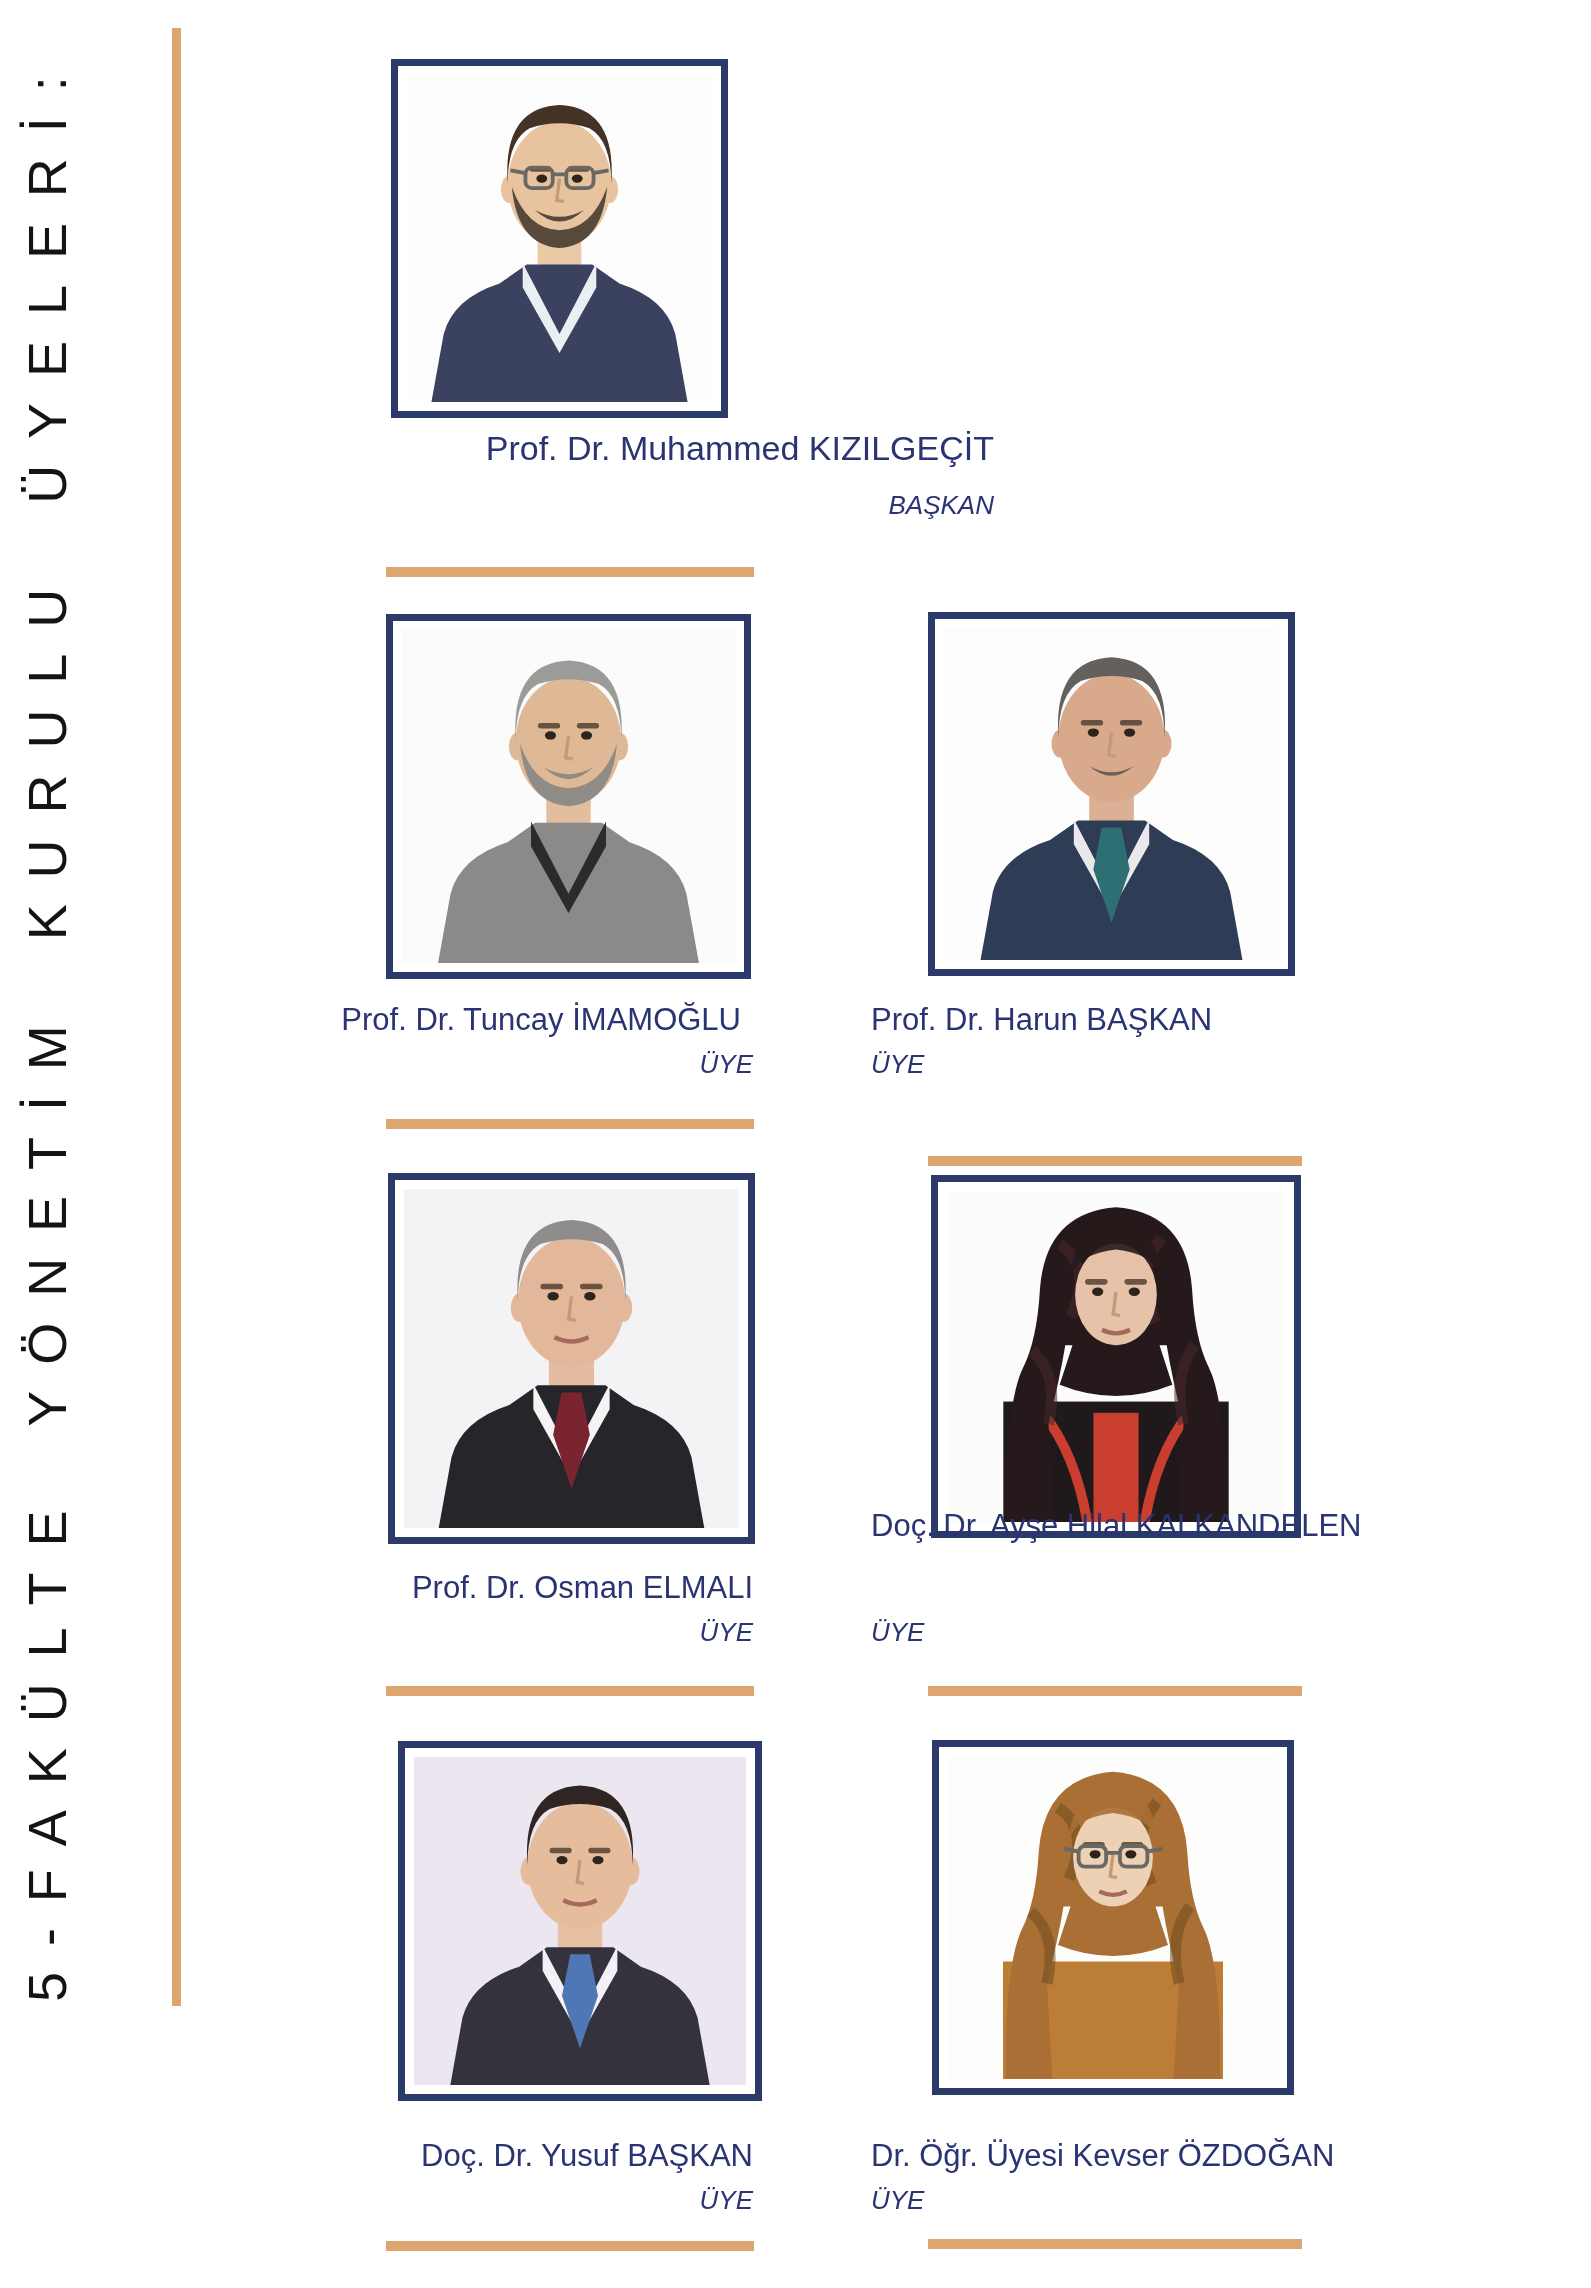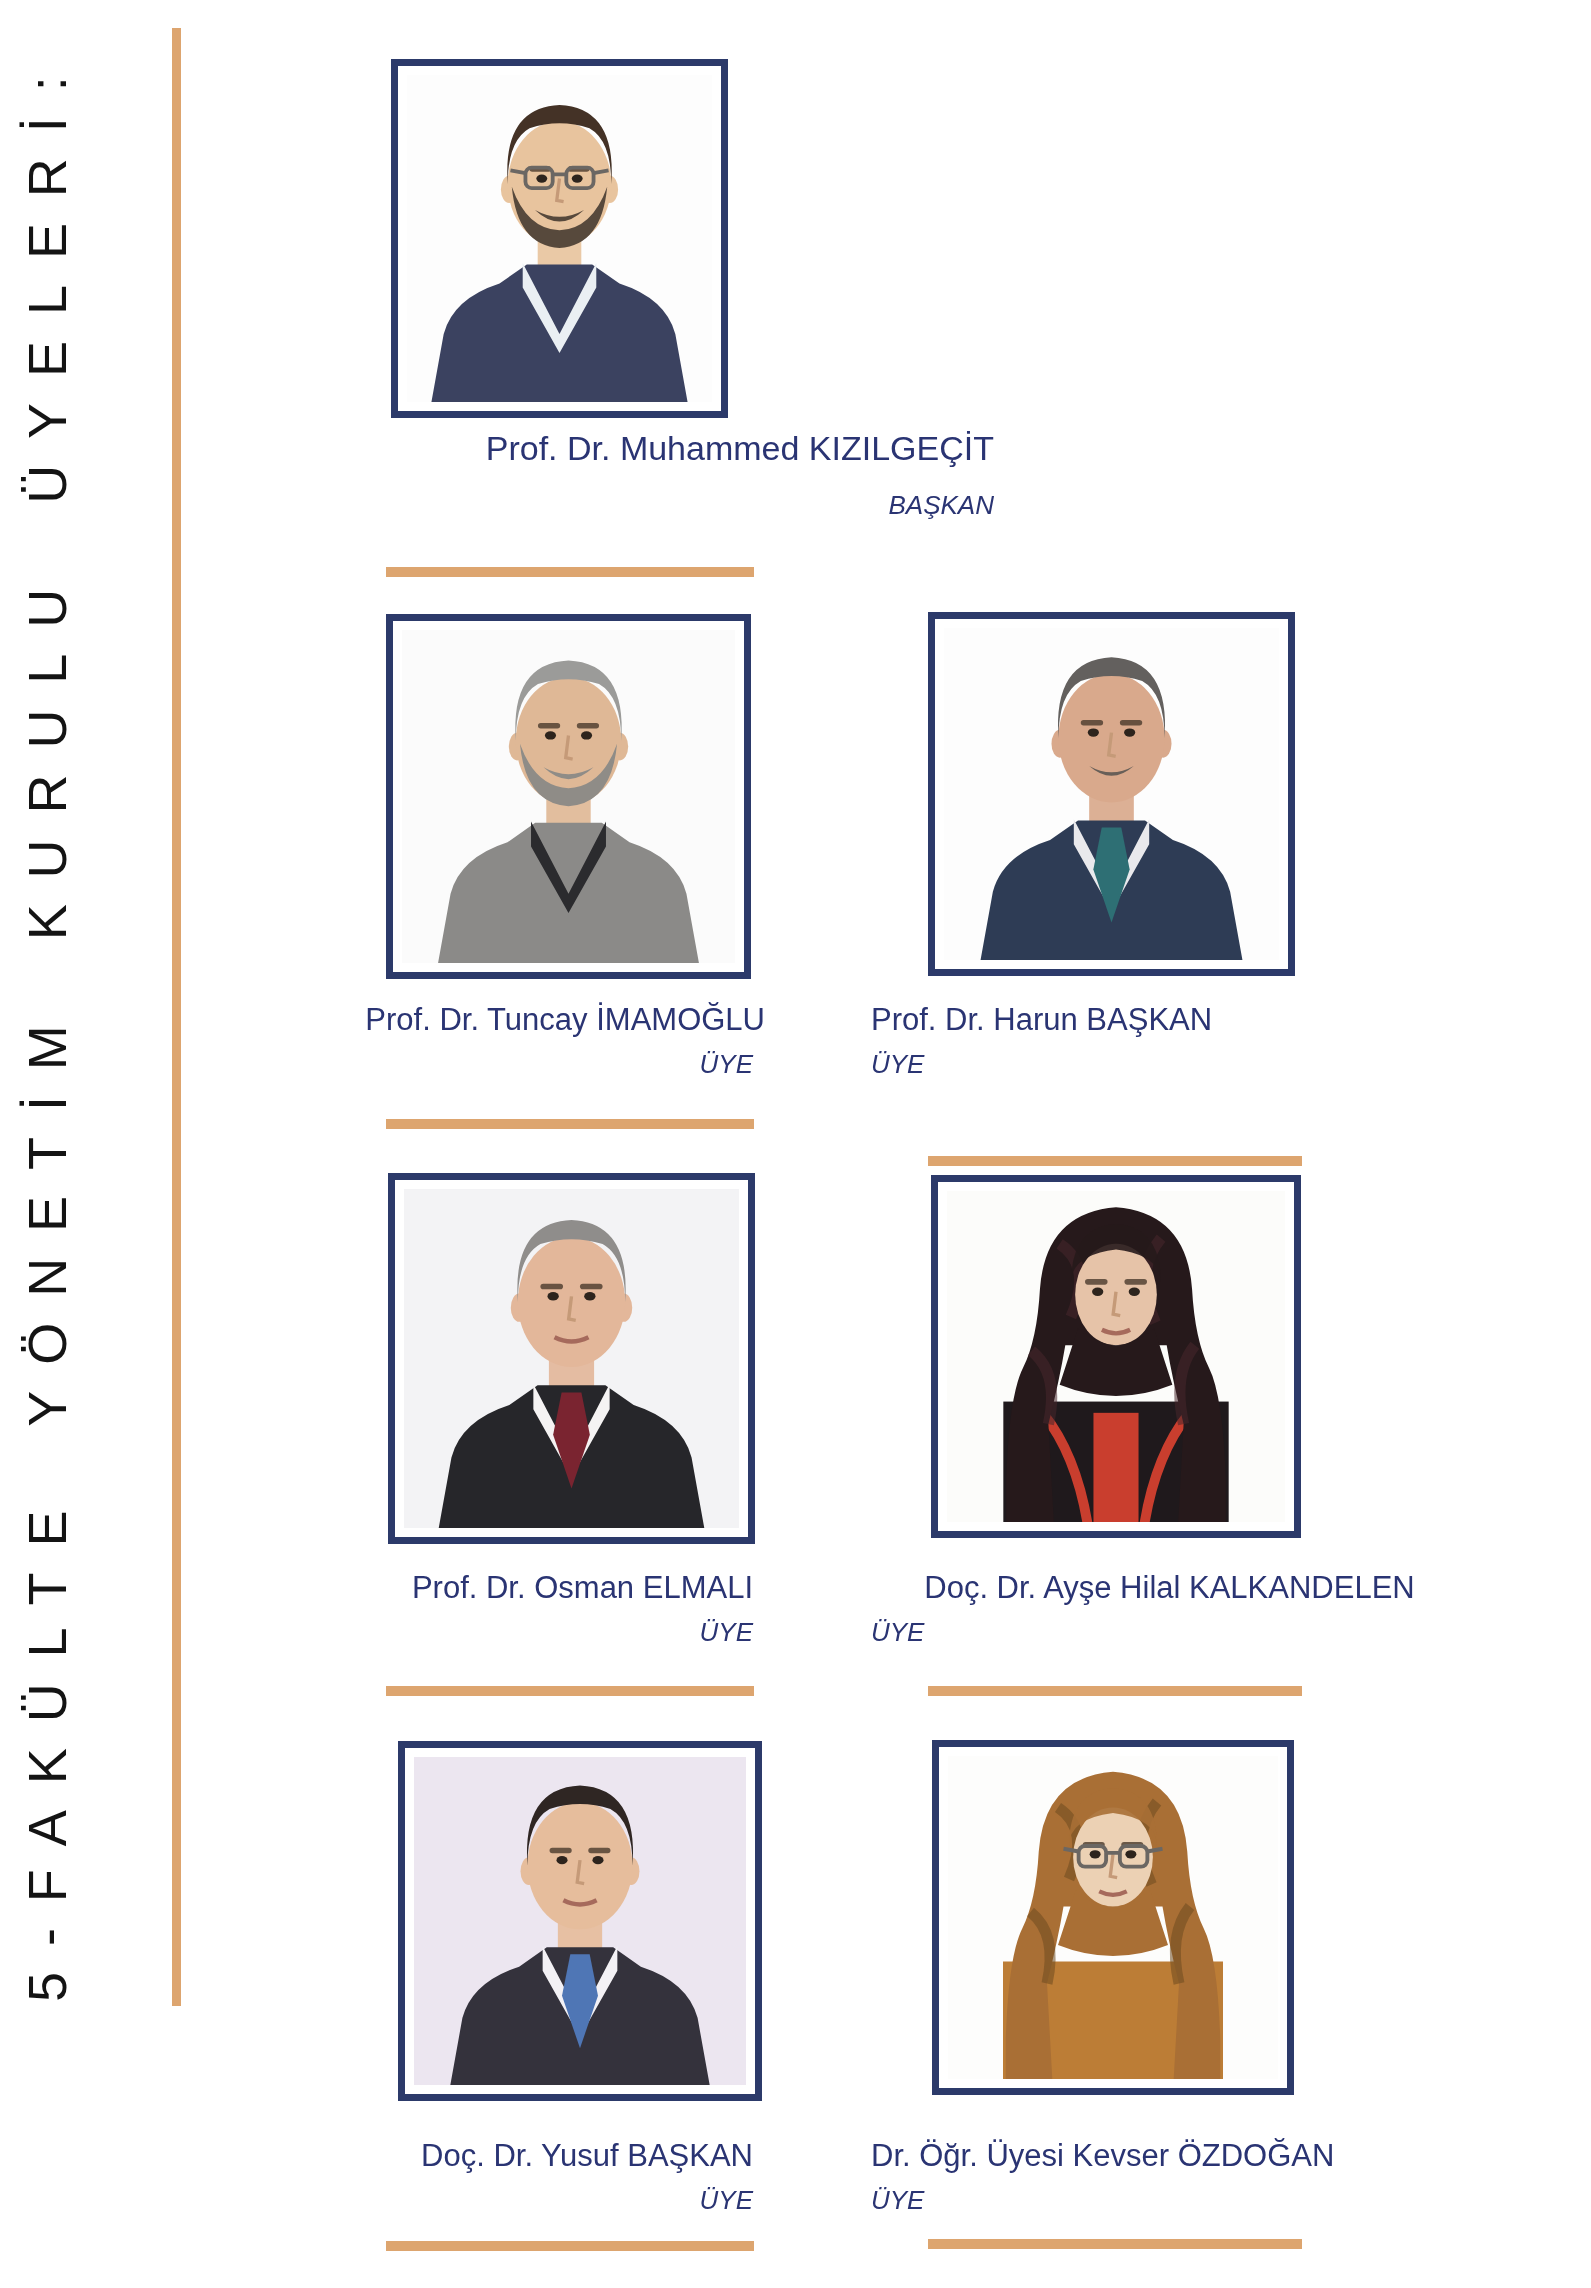--- a/index.html
+++ b/index.html
@@ -42,27 +42,27 @@
     font-size:31px;line-height:1.2;white-space:nowrap;
   }
   .role{
     position:absolute;color:var(--navy-text);font-style:italic;
     font-size:26px;line-height:1.2;white-space:nowrap;
   }
   .al-r{text-align:right;}
   .al-l{text-align:left;}
   #n0{left:297px;top:428px;width:697px;font-size:34px;}
   #r0{left:297px;top:490px;width:697px;}
-  #n1{left:168px;top:1001px;width:597px;}
+  #n1{left:144px;top:1001px;width:597px;}
   #r1{left:156px;top:1049px;width:597px;}
   #n2{left:871px;top:1001px;width:597px;}
   #r2{left:871px;top:1049px;width:597px;}
   #n3{left:156px;top:1569px;width:597px;}
   #r3{left:156px;top:1617px;width:597px;}
-  #n4{left:871px;top:1569px;width:597px;text-align:center;}
+  #n4{left:871px;top:1507px;width:597px;}
   #r4{left:871px;top:1617px;width:597px;}
   #n5{left:156px;top:2137px;width:597px;}
   #r5{left:156px;top:2185px;width:597px;}
   #n6{left:871px;top:2137px;width:597px;}
   #r6{left:871px;top:2185px;width:597px;}
   
   .divider{position:absolute;height:10px;background:var(--tan);}
   #d0{left:386px;top:567px;width:368px;}
   #d1{left:386px;top:1119px;width:368px;}
   #d2{left:928px;top:1156px;width:374px;}

